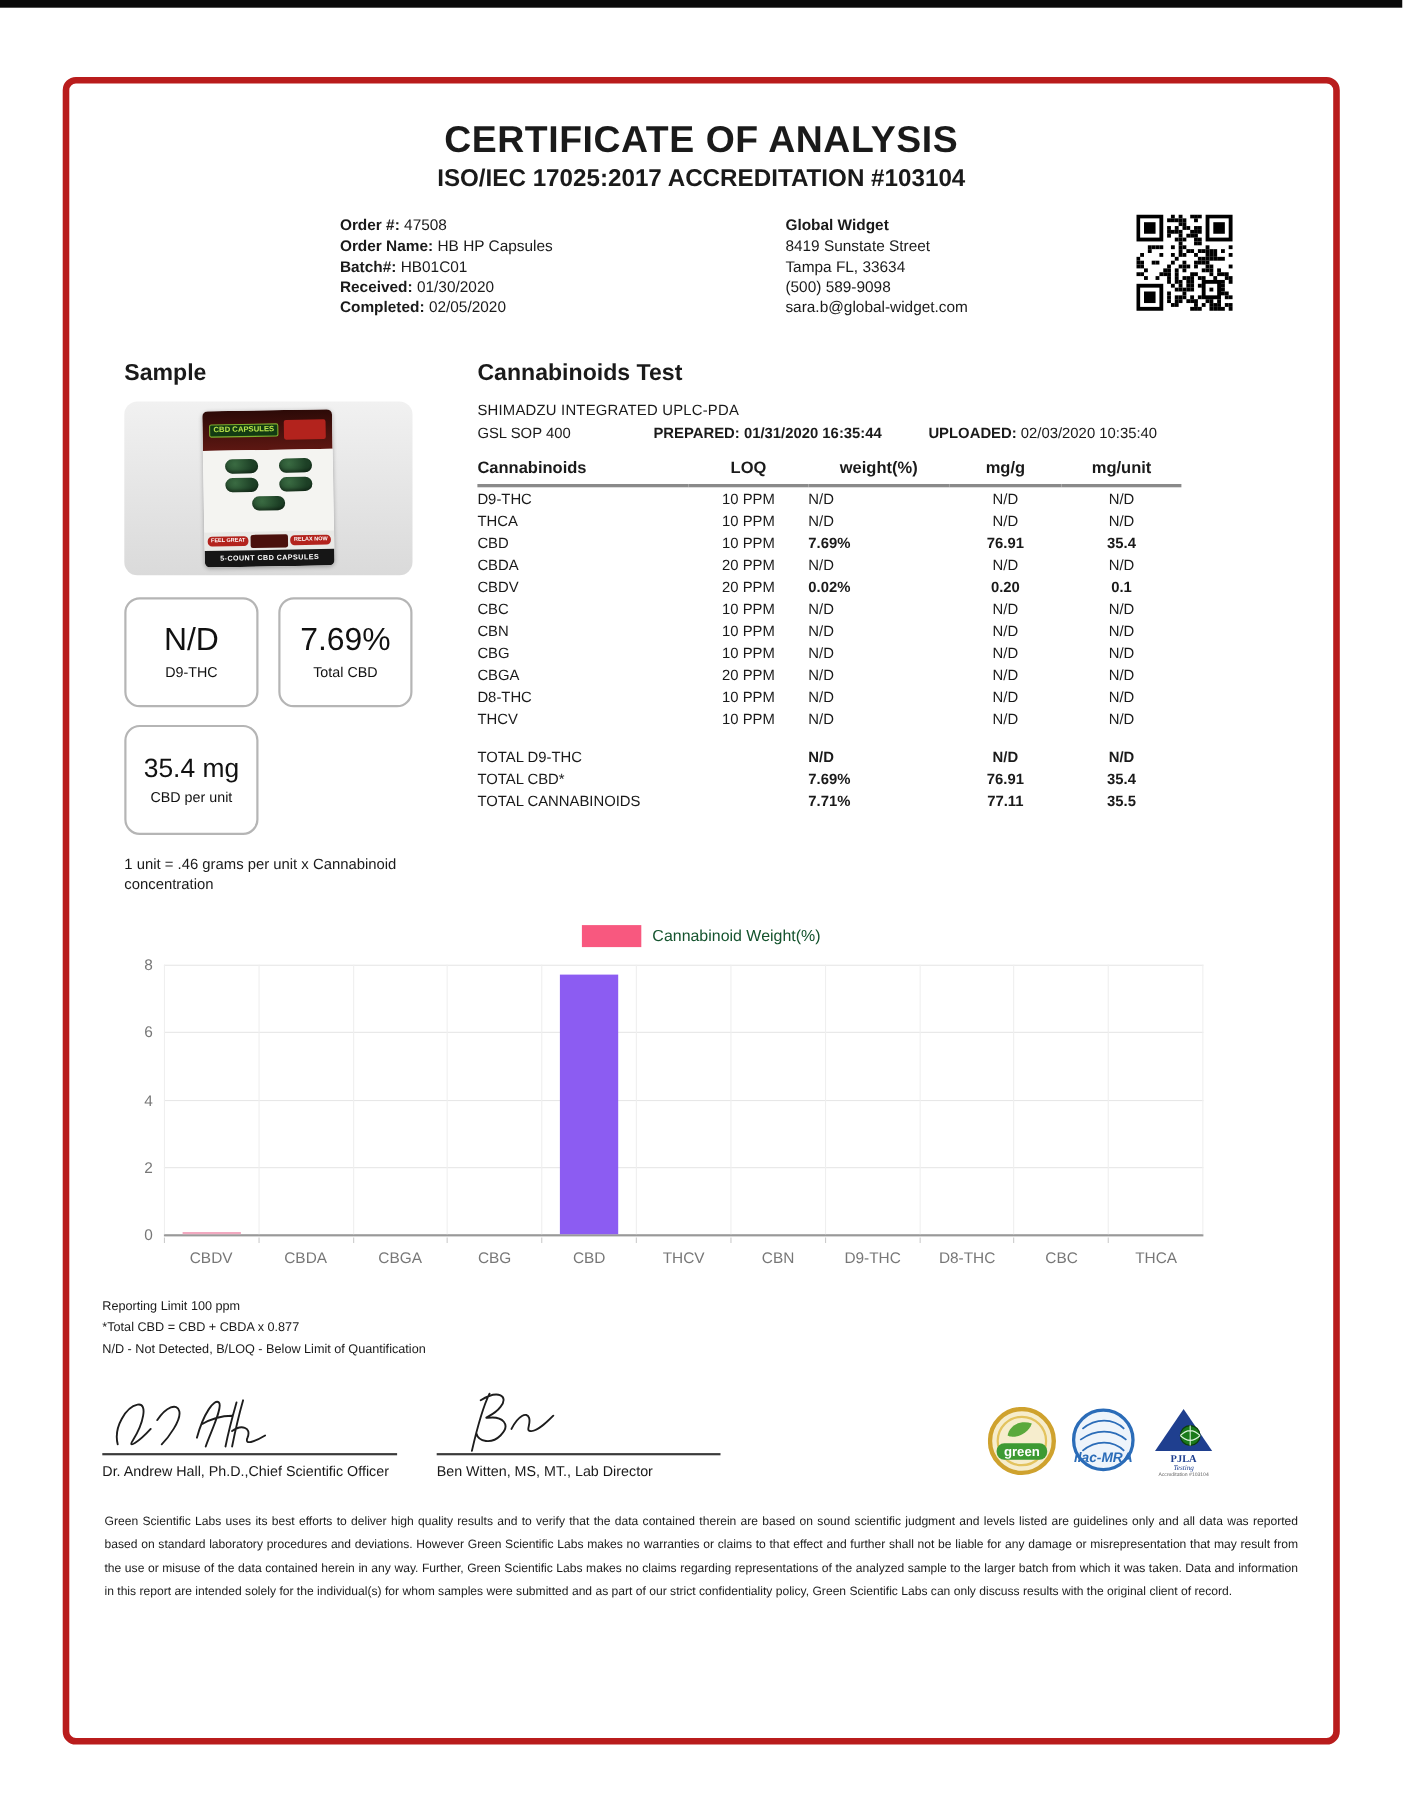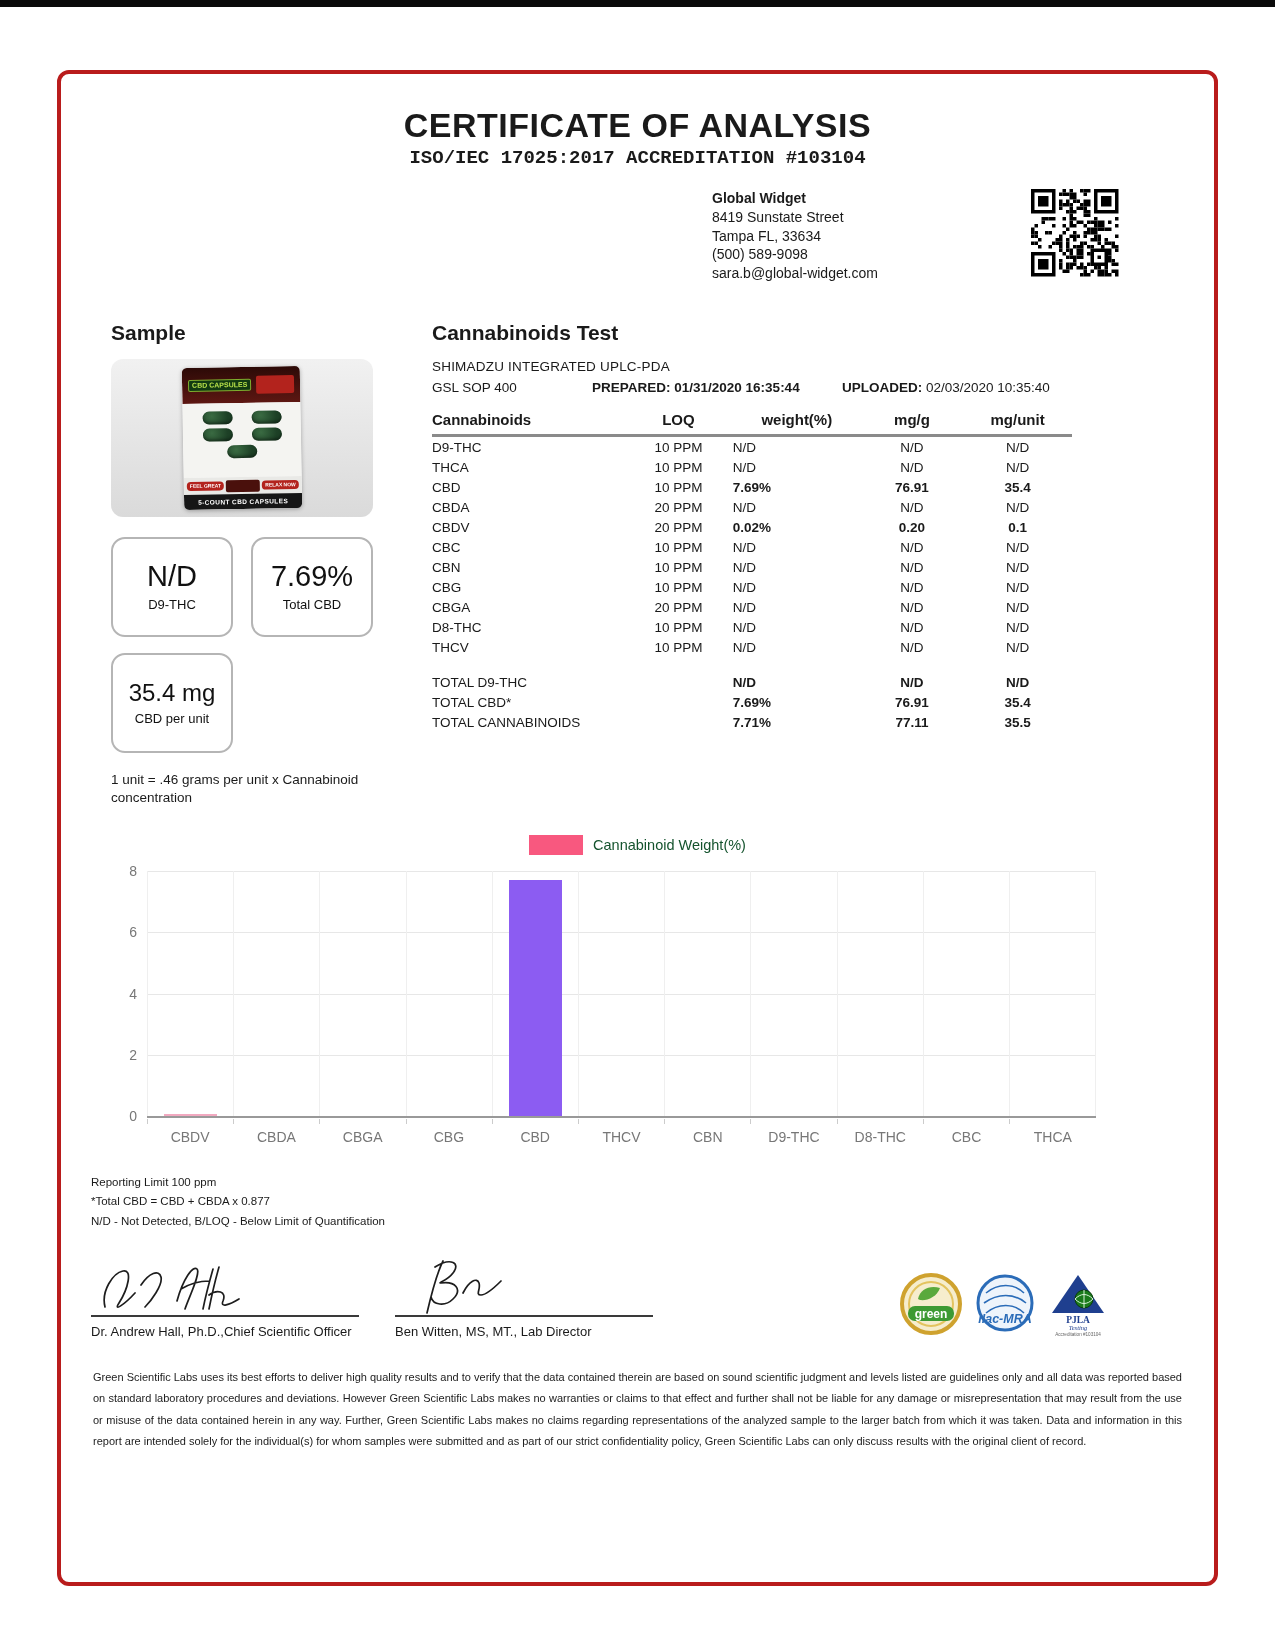--- a/index.html
+++ b/index.html
@@ -1,21 +1,21 @@
 <!DOCTYPE html>
 <html><head>
 <meta charset="utf-8">
 <style>
   html,body{margin:0;padding:0;background:#fff;}
   body{width:1275px;height:1650px;position:relative;font-family:"Liberation Sans",sans-serif;color:#1a1a1a;overflow:hidden;}
   .topbar{position:absolute;top:0;left:0;width:100%;height:7px;background:#0a0a0a;}
-  .frame{position:absolute;left:57px;top:70px;width:1161px;height:1516px;box-sizing:border-box;border:4px solid #b91c1c;border-radius:12px;padding:26px 30px;}
+  .frame{position:absolute;left:57px;top:70px;width:1161px;height:1516px;box-sizing:border-box;border:6px solid #b91c1c;border-radius:12px;padding:26px 30px;}
   
   .hdr h1{font-size:34px;font-weight:bold;text-align:center;margin:6px 0 2px;letter-spacing:.5px;}
-  .hdr h2{font-size:19px;font-weight:bold;text-align:center;margin:2px 0 0;font-family:Liberation Mono, monospace;}
+  .hdr h2{font-size:22px;font-weight:bold;text-align:center;margin:2px 0 0;}
   
   .info-row{position:relative;height:116px;margin-top:14px;}
   .logo{position:absolute;left:18px;top:2px;width:200px;}
   .logo-word{margin-top:-30px;font-size:52px;font-weight:bold;color:#3e4448;letter-spacing:-3px;line-height:1;padding-left:2px;}
   .logo-word sup{font-size:11px;letter-spacing:0;font-weight:bold;color:#555;vertical-align:28px;}
   .logo-tag{font-size:8.5px;letter-spacing:5px;color:#4a4a4a;margin-top:1px;padding-left:14px;}
   .order-block{position:absolute;left:216px;top:6px;font-size:14px;line-height:1.34;}
   .client-block{position:absolute;left:621px;top:6px;font-size:14px;line-height:1.34;}
   .client-name{font-weight:bold;}
   .qr{position:absolute;left:940px;top:6px;width:88px;height:88px;}
@@ -97,20 +97,27 @@
 <div class="topbar"></div>
 
 <div class="frame">
 
   <div class="hdr">
     <h1>CERTIFICATE OF ANALYSIS</h1>
     <h2>ISO/IEC 17025:2017 ACCREDITATION #103104</h2>
   </div>
 
   <div class="info-row">
+    <div class="order-block">
+        <div><b>Order #: </b>47508</div>
+        <div><b>Order Name: </b>HB HP Capsules</div>
+        <div><b>Batch#: </b>HB01C01</div>
+        <div><b>Received: </b>01/30/2020</div>
+        <div><b>Completed: </b>02/05/2020</div>
+      </div>
     <div class="client-block">
       <div class="client-name">Global Widget</div>
       <div>
           <div>8419 Sunstate Street</div>
           <div>Tampa FL, 33634</div>
           <div>(500) 589-9098</div>
           <div>sara.b@global-widget.com</div>
         </div>
     </div>
     <div class="qr"><svg width="87.5" height="87.5">

